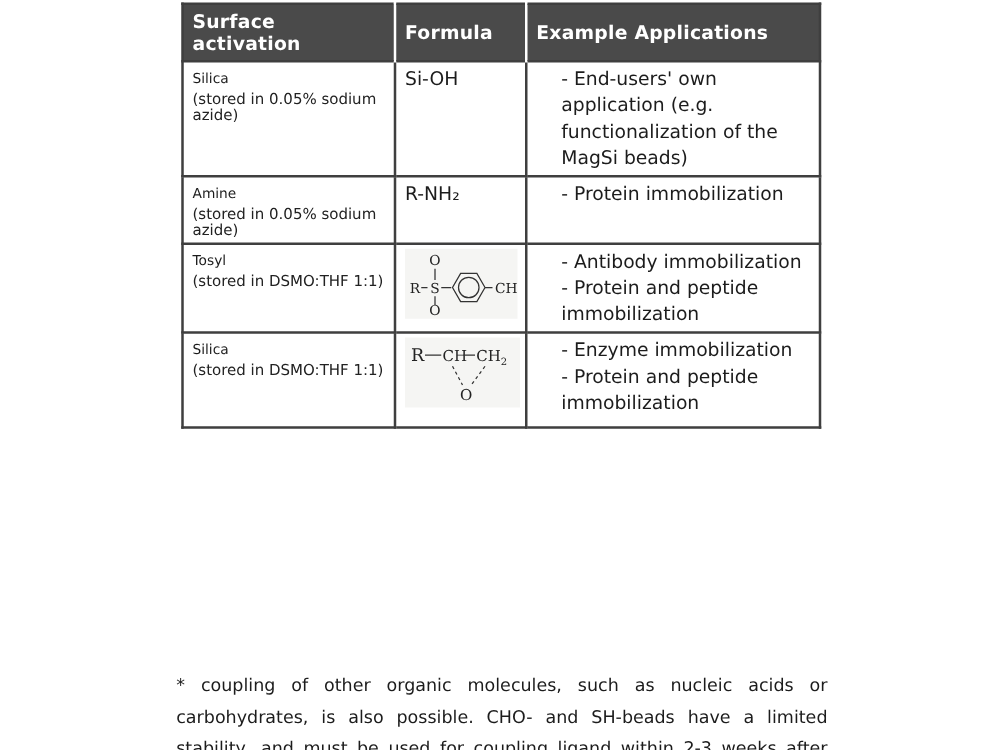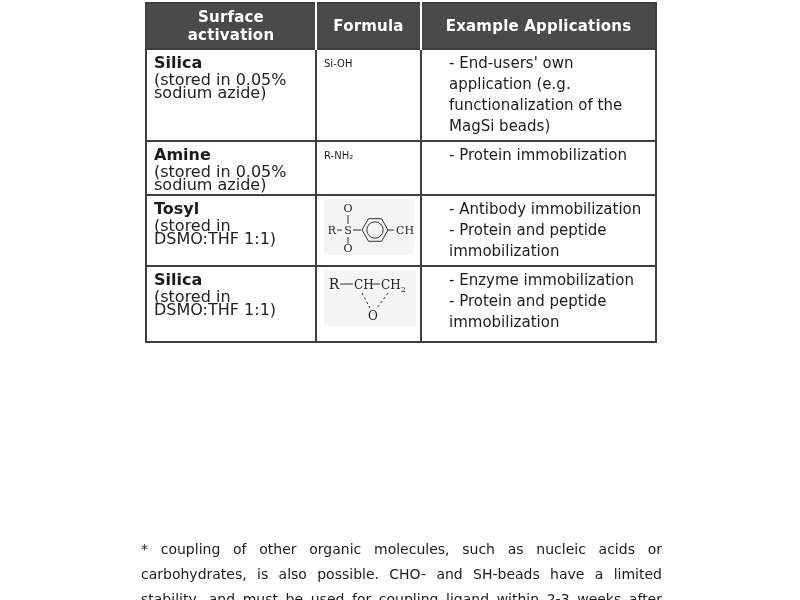--- a/index.html
+++ b/index.html
@@ -7,31 +7,31 @@
     width:800px;height:600px;background:#ffffff;
     font-family:"DejaVu Sans","Liberation Sans",sans-serif;
     color:#1c1c1c;position:relative;overflow:hidden;
   }
   .page{position:absolute;inset:0;background:#ffffff;}
   .tbl-wrap{position:absolute;left:145px;top:2px;}
   table.spec{border-collapse:collapse;table-layout:fixed;width:510px;border:2px solid #3f3f3f;}
   col.c1{width:170px;} col.c2{width:105px;} col.c3{width:235px;}
   th{
     background:#4a4a4a;color:#ffffff;font-size:15px;font-weight:bold;
-    text-align:center;padding:4px 7px;border-left:2px solid #ffffff;height:18px;
+    text-align:left;padding:4px 7px;border-left:2px solid #ffffff;height:18px;
     letter-spacing:.2px;
   }
   th:first-child{border-left:none;}
   td{
     border:2px solid #3f3f3f;vertical-align:top;padding:3px 7px;
     font-size:15px;line-height:21px;color:#1c1c1c;background:#ffffff;
   }
-  .row-name{font-size:16px;line-height:19px;font-weight:bold;}
-  .row-storage{font-size:16px;line-height:13px;margin-top:1px;color:#222;}
-  .formula{font-size:10px;}
+  .row-name{font-size:11px;line-height:19px;}
+  .row-storage{font-size:12px;line-height:13px;margin-top:1px;color:#222;}
+  .formula{font-size:15px;}
   .app-item{font-size:15px;line-height:21px;margin-left:20px;}
   .r-silica td{height:58px;} .r-carboxyl td{height:57px;}
   .r-aldehyde td{height:46px;} .r-amine td{height:46px;}
   .r-sulfydryl td{height:61px;} .r-tosyl td{height:62px;}
   .r-hydrazide td{height:55px;} .r-epoxy td{height:68px;}
   .struct{background:#f5f5f3;display:block;}
   .struct text{font-family:"DejaVu Serif","Liberation Serif",serif;fill:#222;}
   .struct line{stroke:#333;stroke-width:1;}
   .footnote{
     position:absolute;left:141px;top:537px;width:521px;

